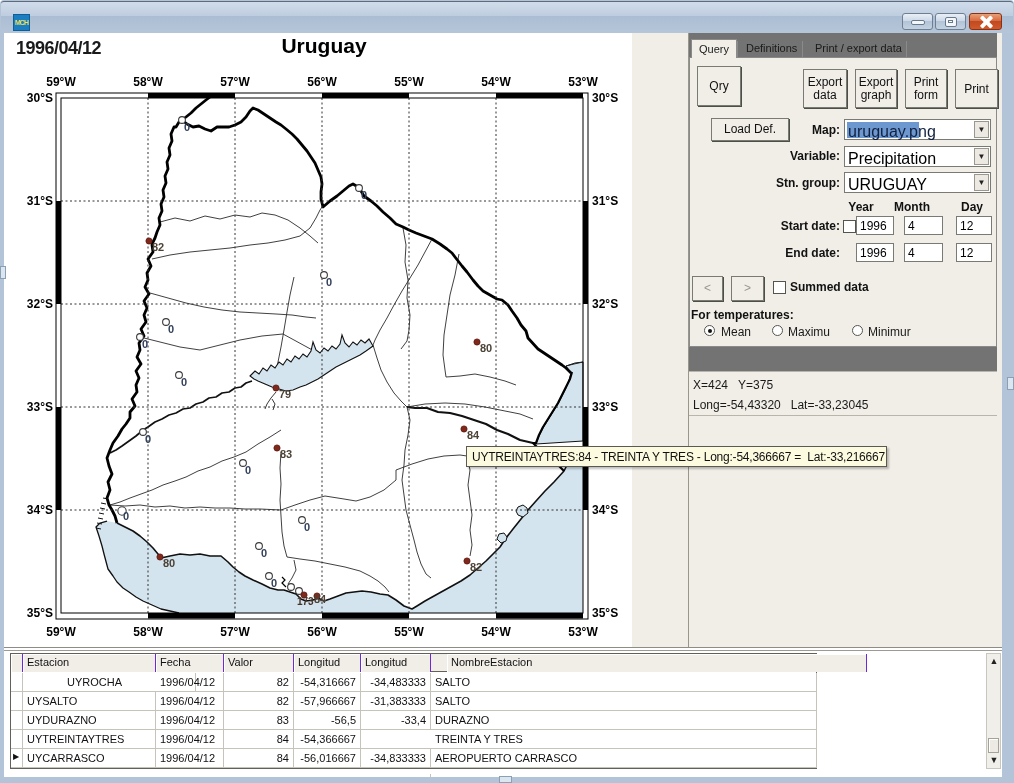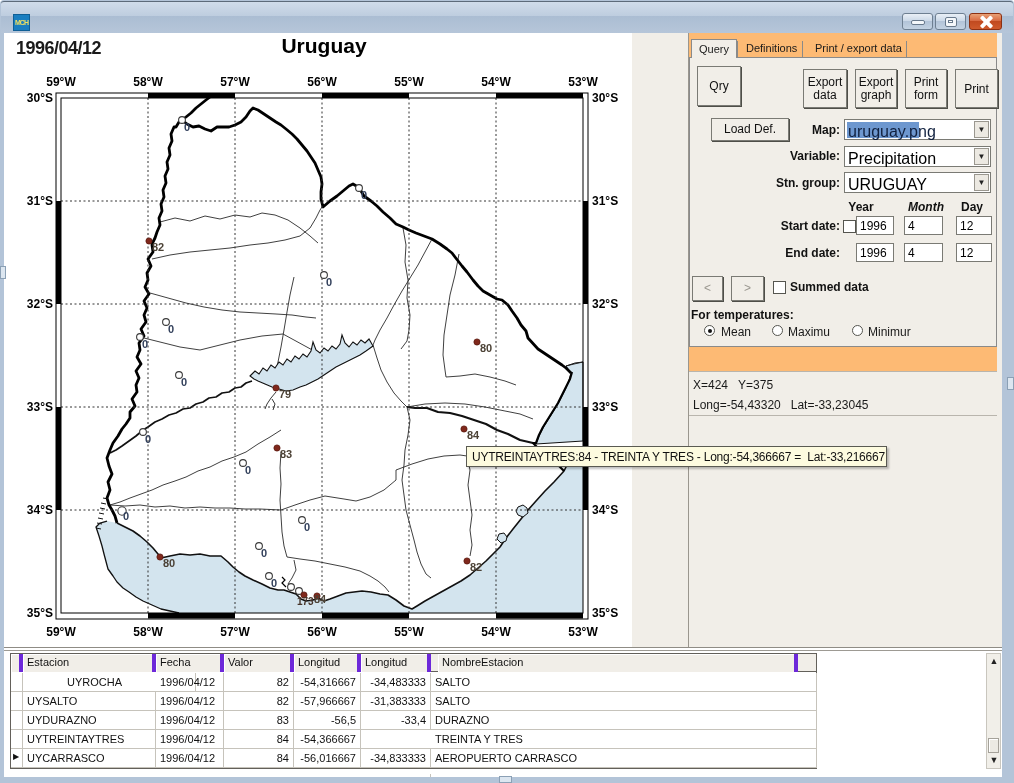--- a/index.html
+++ b/index.html
@@ -17,21 +17,21 @@
 #ttext { position:absolute; left:33px; top:13px; font-size:12.5px; color:#2a2f38; }
 .wbtn { z-index:21; position:absolute; top:13px; height:17px; border:1px solid #6e7f91;
   border-radius:3px; background:linear-gradient(#e9eff6,#ccd9e8 45%,#b3c4d8 50%,#c3d2e2); }
 #bmin { left:902px; width:31px; }
 #bmax { left:935px; width:31px; }
 #bclose { left:969px; width:33px;
   background:linear-gradient(#e8a075,#d86a42 45%,#c14a20 50%,#cf5a2c); border-color:#8c3012; }
 #content { position:absolute; left:4px; top:33px; width:998px; height:744px; background:#fff; }
 #graybar { position:absolute; left:632px; top:33px; width:56px; height:614px; background:#f1eee8; }
 #vdiv { position:absolute; left:688px; top:33px; width:1px; height:614px; background:#9a968e; }
-#panel { position:absolute; left:689px; top:33px; width:308px; height:614px; background:#fdba74; }
+#panel { position:absolute; left:689px; top:33px; width:308px; height:614px; background:#737373; }
 #rightstrip { position:absolute; left:997px; top:33px; width:5px; height:614px; background:#f1eee8; }
 
 #tabstrip { position:absolute; left:0px; top:6px; width:308px; height:21px; font-size:11px; color:#1a1a1a; }
 .tab { position:absolute; top:0; height:21px; padding:3px 7px 0 7px; }
 #tab1 { left:2px; border:1px solid #8a8a8a; border-bottom:none; background:#f1eee8; z-index:3; height:19px; }
 .tabsep { position:absolute; top:2px; width:1px; height:16px; background:#8a8a8a; }
 #tabpage { position:absolute; left:0px; top:24px; width:308px; height:290px;
   border:1px solid #8a8a8a; background:#f1eee8; }
 
 .btn { position:absolute; background:#f1eee8; border:1px solid #7a7a74;
@@ -60,21 +60,21 @@
   background:#fdfbdf; border:1px solid #5a5a52; box-shadow:2px 2px 2px rgba(0,0,0,0.25);
   font-size:12px; color:#111; padding:3px 0 0 5px; white-space:nowrap; z-index:40; letter-spacing:-0.22px; }
 
 #gridsec { position:absolute; left:4px; top:647px; width:998px; height:130px; background:#fff;
   border-top:1px solid #8f8c85; }
 #grid { position:absolute; left:6px; top:5px; width:807px; height:116px;
   border:1px solid #63605a; background:#fff; font-size:11px; color:#111; }
 .hrow { position:absolute; left:0; top:0; height:18px; background:#f1eee8;
   border-bottom:1px solid #63605a; width:100%; }
 .hcell { position:absolute; top:0; height:18px; padding:2px 0 0 4px;
-  border-right:4px solid #6d28d9; background:#f1eee8;
+  border-right:1px solid #6d28d9; background:#f1eee8;
   box-shadow:inset 1px 1px 0 #fff; }
 .gcell { position:absolute; height:19px; padding:3px 4px 0 4px; border-right:1px solid #c6c3bb; }
 .grow  { position:absolute; left:0; width:100%; height:19px; border-bottom:1px solid #c6c3bb; }
 .num { text-align:right; }
 
 #gvsb { position:absolute; left:986px; top:653px; width:15px; height:116px;
   background:#f1efe9; border:1px solid #c9c6be; }
 .sbarrow { position:absolute; left:0px; width:14px; height:13px;
   font-size:9px; text-align:center; line-height:13px; color:#222; }
 #gthumb { position:absolute; left:1px; top:84px; width:11px; height:15px;
@@ -270,21 +270,21 @@
   <div class="combo" style="left:155px;top:113px;width:147px;">
     <span class="txt">Precipitation</span>
       <span class="arr">▼</span>
     </div>
   <div class="lbl" style="left:51px;top:143px;width:100px;">Stn. group:</div>
   <div class="combo" style="left:155px;top:139px;width:147px;">
     <span class="txt">URUGUAY</span>
       <span class="arr">▼</span>
     </div>
   <div class="lbl" style="left:147px;top:167px;width:50px;text-align:center;">Year</div>
-  <div class="lbl" style="left:205px;top:167px;width:50px;text-align:right;font-style:italic;">Month</div>
+  <div class="lbl" style="left:205px;top:167px;width:50px;text-align:left;">Month</div>
   <div class="lbl" style="left:258px;top:167px;width:50px;text-align:center;">Day</div>
   <div class="lbl" style="left:31px;top:186px;width:120px;">Start date:</div>
   <div class="cb" style="left:154px;top:187px;"></div>
   <div class="field" style="left:167px;top:183px;width:38px;">1996</div>
   <div class="field" style="left:215px;top:183px;width:39px;">4</div>
   <div class="field" style="left:267px;top:183px;width:36px;">12</div>
   <div class="lbl" style="left:31px;top:213px;width:120px;">End date:</div>
   <div class="field" style="left:167px;top:210px;width:38px;">1996</div>
   <div class="field" style="left:215px;top:210px;width:39px;">4</div>
   <div class="field" style="left:267px;top:210px;width:36px;">12</div>
@@ -313,21 +313,21 @@
 <div id="gridsec">
     <div style="position:absolute;left:0;top:2px;width:100%;height:1px;background:#9d9a93;"></div>
   <div id="grid">
     <div class="hrow"></div>
     <div class="hcell" style="left:0;width:12px;"></div>
     <div class="hcell" style="left:12px;width:133px;">Estacion</div>
     <div class="hcell" style="left:145px;width:68px;">Fecha</div>
     <div class="hcell" style="left:213px;width:70px;">Valor</div>
     <div class="hcell" style="left:283px;width:67px;">Longitud</div>
     <div class="hcell" style="left:350px;width:70px;">Longitud</div>
-    <div class="hcell" style="left:427px;width:360px;">NombreEstacion</div>
+    <div class="hcell" style="left:436px;width:420px;">NombreEstacion</div>
     <div class="grow" style="top:19px;"></div>
     <div class="grow" style="top:38px;"></div>
     <div class="grow" style="top:57px;"></div>
     <div class="grow" style="top:76px;"></div>
     <div class="grow" style="top:95px;"></div>
     <div class="gcell" style="left:0;top:19px;width:12px;"></div>
     <div class="gcell" style="left:12px;top:19px;width:133px;margin-left:40px;">UYROCHA</div>
     <div class="gcell" style="left:145px;top:19px;width:68px;">1996/04/12</div>
     <div class="gcell num" style="left:213px;top:19px;width:70px;">82</div>
     <div class="gcell num" style="left:283px;top:19px;width:67px;">-54,316667</div>

